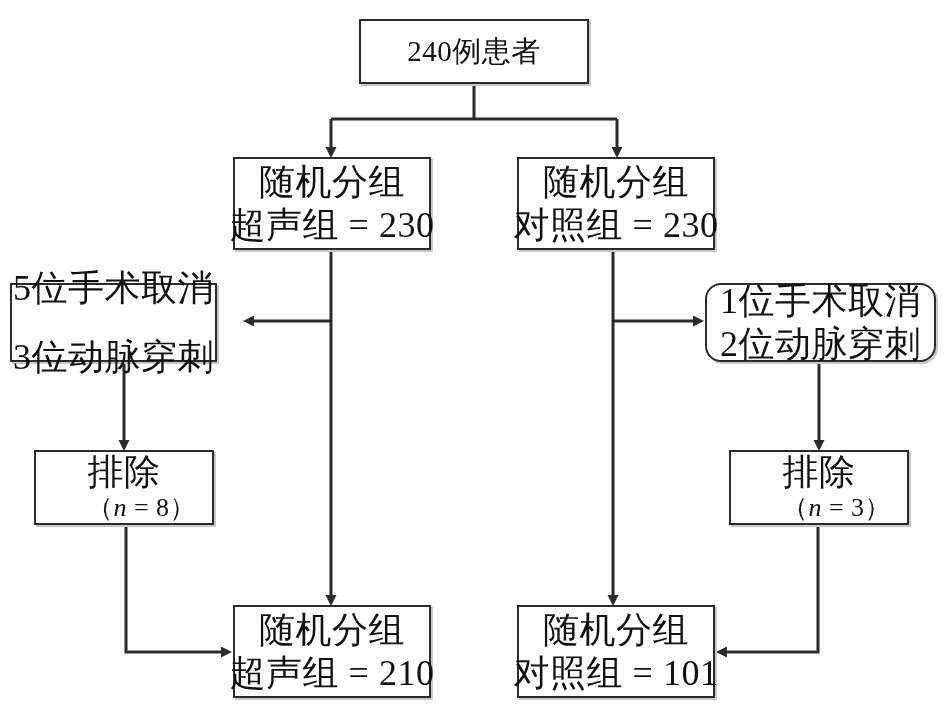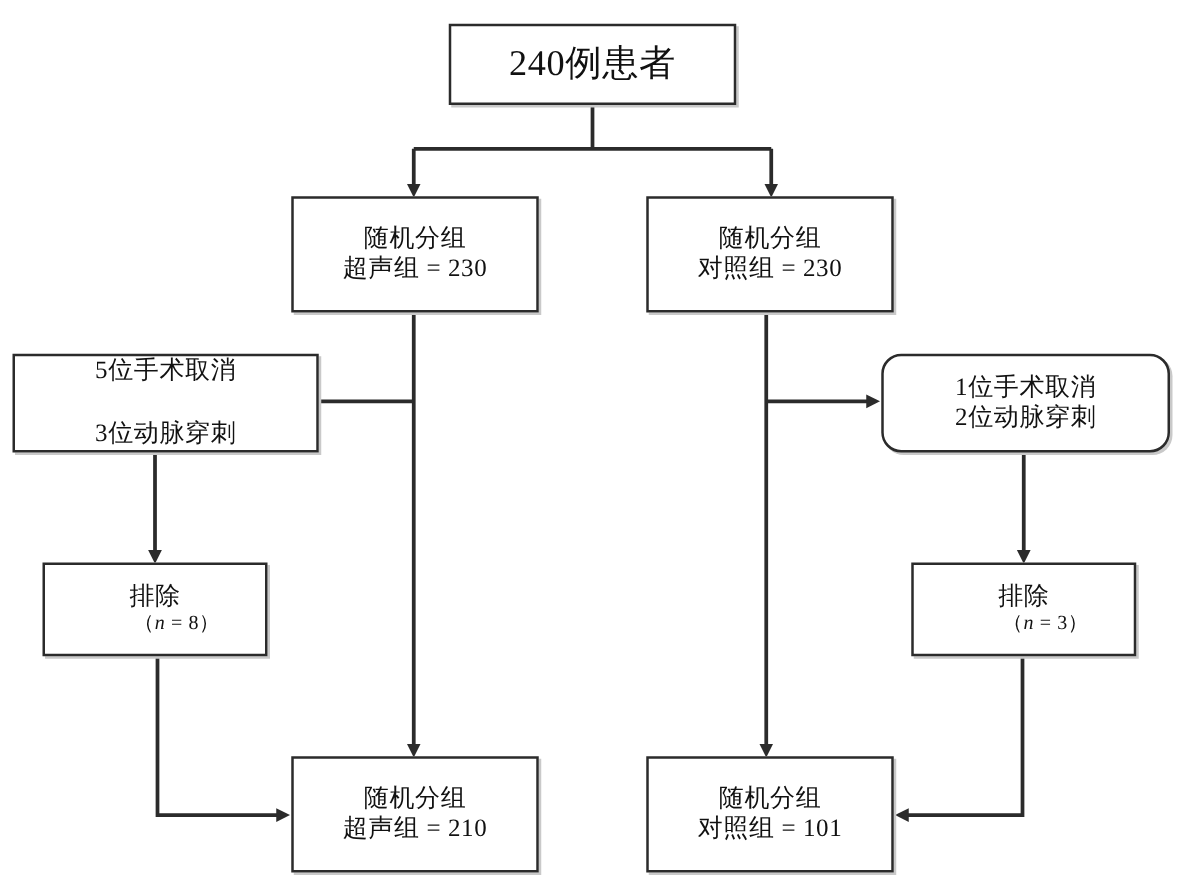--- a/index.html
+++ b/index.html
@@ -38,29 +38,29 @@
     justify-content: center;
     text-align: right;
     line-height: 1.18;
     letter-spacing: 0.5px;
   }
   .node .line {
     display: block;
     white-space: nowrap;
   }
   .t-28 { font-size: 29px; }
-  .t-26 { font-size: 20px; }
-  .t-25 { font-size: 16px; margin-left: 35px; }
+  .t-26 { font-size: 36px; }
+  .t-25 { font-size: 26px; margin-left: 35px; }
   .ital { font-style: italic; font-family: "Liberation Serif", "DejaVu Serif", serif; }
 
   
   #node-enrollment   { left: 359px; top: 19px;  width: 230px; height: 65px; }
   #node-rand-us      { left: 233px; top: 157px; width: 198px; height: 93px; }
   #node-rand-ctrl    { left: 517px; top: 157px; width: 198px; height: 93px; }
-  #node-excl-us-rsn  { left: 10px;  top: 283px; width: 245px; height: 79px; gap: 27px; }
+  #node-excl-us-rsn  { left: 10px;  top: 283px; width: 207px; height: 79px; gap: 27px; }
   #node-excl-ct-rsn  { left: 705px; top: 283px; width: 231px; height: 79px; border-radius: 16px; }
   #node-excl-us      { left: 34px;  top: 450px; width: 180px; height: 75px; }
   #node-excl-ct      { left: 729px; top: 450px; width: 180px; height: 75px; }
   #node-final-us     { left: 233px; top: 605px; width: 198px; height: 93px; }
   #node-final-ctrl   { left: 517px; top: 605px; width: 198px; height: 93px; }
 </style>
 </head>
 <body>
 
 <div id="canvas">

